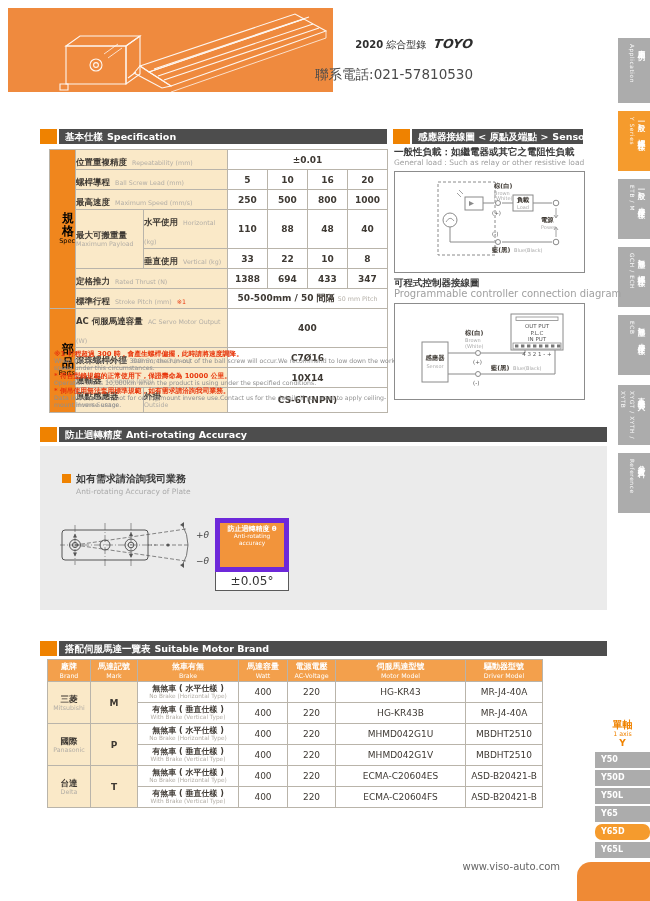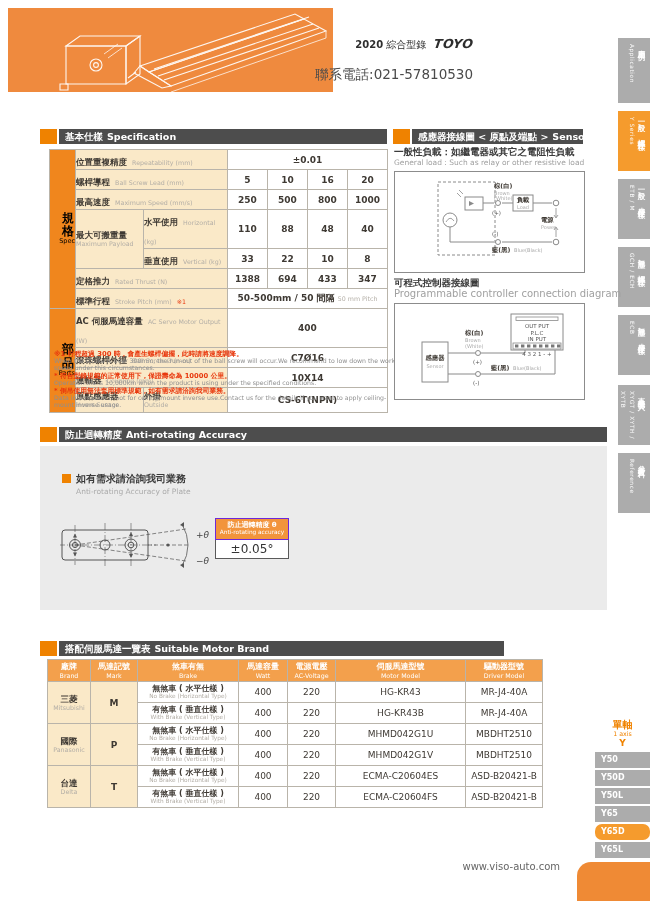--- a/index.html
+++ b/index.html
@@ -62,21 +62,21 @@
   .dg{font-size:5px;fill:#ABABAB;}
   .dm{font-size:5.5px;fill:#555;}
 
   
   .anti-panel{position:absolute;left:40px;top:446px;width:567px;height:164px;background:#EBEBEB;}
   .anti-bullet{position:absolute;left:22px;top:28px;width:9px;height:9px;background:#EF8200;}
   .anti-sub-zh{position:absolute;left:36px;top:26px;font-size:10px;font-weight:bold;color:#3B3B3B;}
   .anti-sub-en{position:absolute;left:36px;top:41px;font-size:7.5px;color:#ABABAB;}
   .plate-svg{position:absolute;left:20px;top:70px;}
   .mini{position:absolute;left:175px;top:72px;width:74px;}
-  .mini-head{background:#F2943B;color:#fff;text-align:center;padding:2px 0 3px 0;border:1px solid #6d28d9;}
+  .mini-head{background:#F2943B;color:#fff;text-align:center;padding:2px 0 20px 0;border:5px solid #6d28d9;}
   .mini-head .l1{display:block;font-size:7px;font-weight:bold;line-height:1.2;}
   .mini-head .l2{display:block;font-size:5.8px;line-height:1.2;}
   .mini-body{background:#fff;border:1px solid #5A5A5A;border-top:none;text-align:center;
              font-size:12px;color:#333;padding:2px 0;}
 
   
   .motor-table{position:absolute;left:47px;top:659px;width:495px;}
   .motor-table th{background:#F3A04C;color:#fff;border:1px solid #B9B4AA;height:21px;padding:0;font-weight:normal;}
   .motor-table td{border:1px solid #B9B4AA;height:20px;padding:0;text-align:center;vertical-align:middle;}
   .th-zh{display:block;font-size:8px;font-weight:bold;line-height:1.2;}
@@ -379,21 +379,21 @@
 
     <div class="mini">
       <div class="mini-head">
         <span class="l1">防止迴轉精度 θ</span>
         <span class="l2">Anti-rotating accuracy</span>
       </div>
       <div class="mini-body">±0.05°</div>
     </div>
   </div>
 
-  <div class="secbar" style="left:40px;top:641px;width:464px;">
+  <div class="secbar" style="left:40px;top:641px;width:567px;">
     <div class="sq"></div>
     <div class="bar"><span>搭配伺服馬達一覽表</span><span class="en">Suitable Motor Brand</span></div>
   </div>
 
   <table class="motor-table">
     <colgroup>
         <col style="width:43px">
         <col style="width:47px">
         <col style="width:101px">
         <col style="width:49px">

